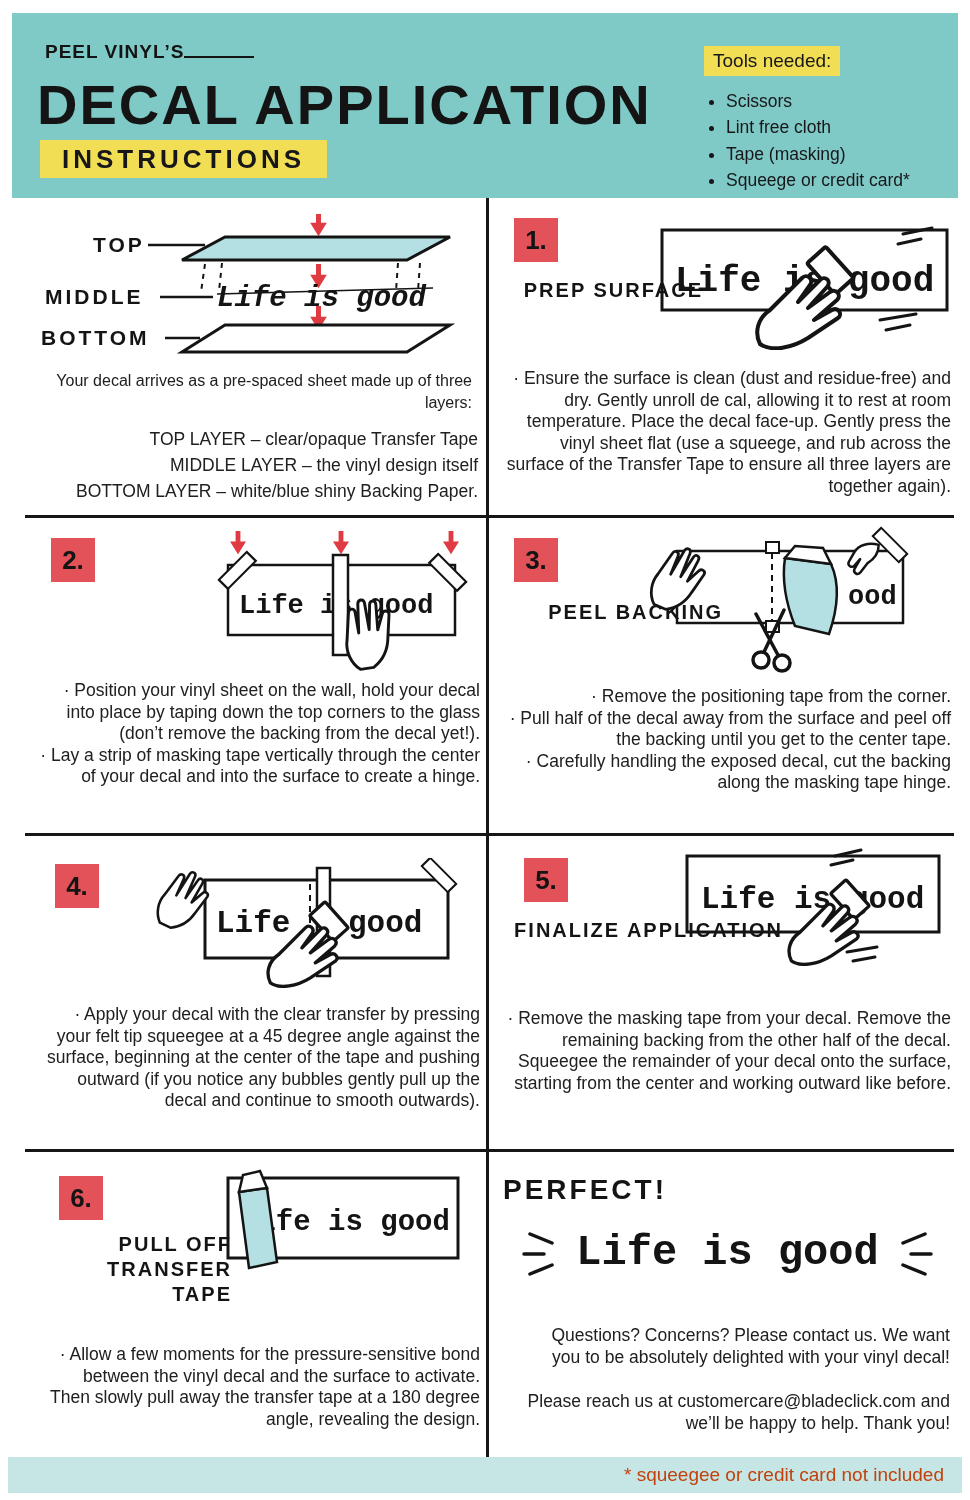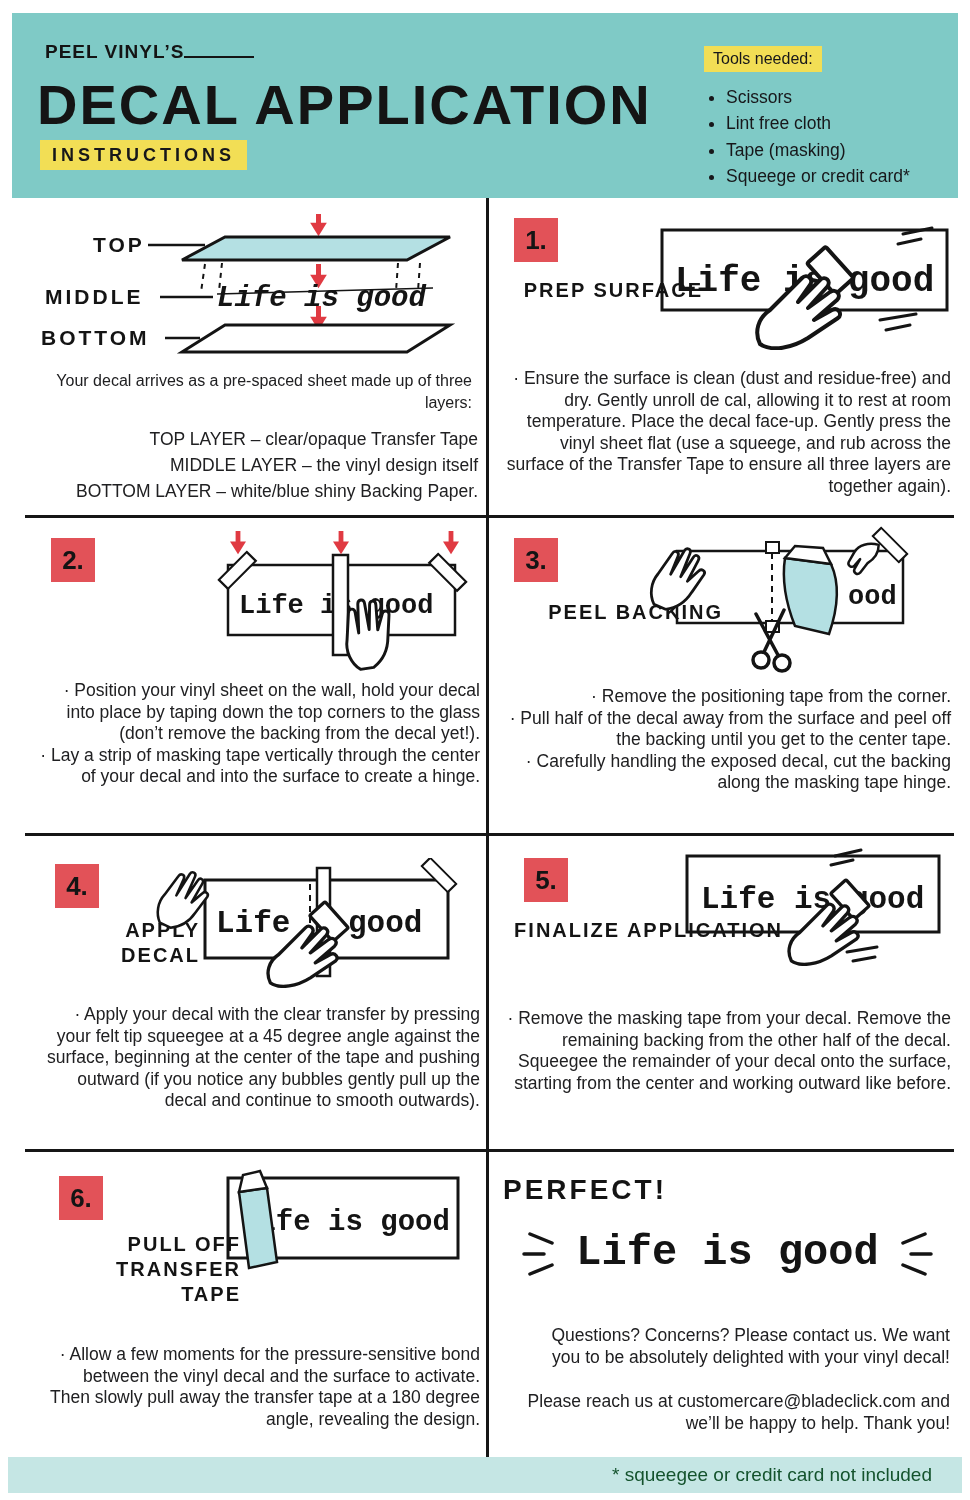--- a/index.html
+++ b/index.html
@@ -9,23 +9,23 @@
   }
   .abs{position:absolute;}
   b{font-weight:normal;margin-top:36px;}
 
   
   #header{left:12px;top:13px;width:946px;height:185px;background:var(--header-teal,#7fcac6);}
   .brand{position:absolute;left:33px;top:28px;font-size:19px;font-weight:bold;letter-spacing:1px;color:#141414;}
   .brand-line{display:inline-block;width:70px;border-bottom:2.5px solid #141414;vertical-align:baseline;}
   .big-title{position:absolute;left:25px;top:64px;font-size:56px;font-weight:800;letter-spacing:2px;line-height:1;color:#141414;}
   .subtitle{position:absolute;left:28px;top:127px;background:var(--highlight-yellow,#f2de55);
-    color:#17171a;font-size:18px;font-weight:bold;letter-spacing:4px;padding:6px 12px;line-height:1;}
+    color:#17171a;font-size:26px;font-weight:bold;letter-spacing:4px;padding:6px 22px;line-height:1;}
   .tools{position:absolute;left:692px;top:33px;width:250px;}
-  .tools-label{display:inline-block;background:var(--highlight-yellow,#f2de55);font-size:16px;padding:4px 9px;color:#17171a;}
+  .tools-label{display:inline-block;background:var(--highlight-yellow,#f2de55);font-size:19px;padding:4px 9px;color:#17171a;}
   .tools ul{margin:12px 0 0 0;padding-left:22px;font-size:17.5px;line-height:1.5;color:#17171a;}
 
   
   .vline{left:486px;top:198px;width:3px;height:1259px;background:#161616;}
   .hline{left:25px;width:929px;height:3px;background:#161616;}
 
   
   .cell{position:absolute;text-align:right;}
   .numbox{position:absolute;width:44px;height:44px;background:var(--step-red,#e25258);
     color:#141414;font-size:26px;font-weight:800;display:flex;align-items:center;justify-content:center;}
@@ -41,21 +41,21 @@
   .stroke{stroke:#141414;fill:none;}
   .wfill{fill:#ffffff;stroke:#141414;}
 
   
   .perfect-heading{position:absolute;left:3px;top:22px;font-size:28px;font-weight:800;letter-spacing:3px;color:#141414;}
   .perfect-decal{position:absolute;left:0;top:72px;width:455px;display:flex;align-items:center;justify-content:center;gap:18px;}
   .perfect-decal .txt{font-family:"Liberation Mono","DejaVu Sans Mono",monospace;font-weight:bold;font-size:42px;color:#141414;white-space:nowrap;}
 
   
   #footer{left:8px;top:1457px;width:954px;height:36px;background:var(--footer-teal,#c5e6e4);
-    font-size:19px;color:#14532d;text-align:right;line-height:36px;padding-right:30px;box-sizing:border-box;}
+    font-size:19px;color:#c2410c;text-align:right;line-height:36px;padding-right:18px;box-sizing:border-box;}
 </style>
 </head>
 <body>
 
 <svg width="0" height="0" style="position:absolute" aria-hidden="true">
   <defs>
     <symbol id="sym-arrow" viewBox="0 0 20 30">
       <rect x="7" y="0" width="6" height="15" fill="currentColor"></rect>
       <polygon points="0,13 20,13 10,29" fill="currentColor"></polygon>
     </symbol>
@@ -167,21 +167,20 @@
       <path d="M119,126 L139,84 M133,129 L111,88"></path>
     </g>
   </svg>
   <div class="body-text" style="left:3px;top:168px;width:448px"><span>· </span><b>Remove the positioning tape</b><span> from the corner.
 · Pull half of the decal away from the surface and </span><b>peel off the backing</b><span> until you get to the center tape.
 · Carefully handling the exposed decal, </span><b>cut the backing along the masking tape hinge</b><span>.</span></div>
 </div>
 
 <div class="cell" style="left:25px;top:836px;width:461px;height:313px">
   <div class="numbox" style="left:30px;top:28px">4.</div>
-  <div class="step-title" style="left:15px;top:82px;width:160px">APPLY DECAL</div>
   <svg class="ill" style="left:125px;top:22px" width="322" height="130" viewBox="0 0 322 130">
     <rect class="stroke" stroke-width="3" x="55" y="22" width="243" height="78"></rect>
     <text class="decal" font-size="31" x="66" y="74">Life</text>
     <text class="decal" font-size="31" x="198" y="74">good</text>
     <path class="stroke" stroke-width="2" stroke-dasharray="6 5" d="M160,26 L160,96"></path>
     <rect class="wfill" stroke-width="2.5" x="167" y="10" width="13" height="108"></rect>
     <use href="#sym-hand" x="4" y="10" width="58" height="64" transform="rotate(16 33 42)"></use>
     <use href="#sym-hand-card" x="112" y="38" width="100" height="92"></use>
     <use href="#sym-tape" x="268" y="10" width="42" height="14" transform="rotate(45 289 17)"></use>
   </svg>
@@ -195,21 +194,21 @@
     <rect class="stroke" stroke-width="3" x="2" y="8" width="252" height="76"></rect>
     <text class="decal" font-size="31" x="16" y="60">Life is good</text>
     <path class="stroke" stroke-width="3" stroke-linecap="round" d="M150,8 L176,2 M146,17 L168,12 M162,104 L192,99 M168,113 L190,109"></path>
     <use href="#sym-hand-card" x="98" y="26" width="100" height="92"></use>
   </svg>
   <div class="body-text" style="left:3px;top:172px;width:448px"><span>· </span><b>Remove the masking tape from your decal</b><span>. Remove the remaining backing from the other half of the decal. </span><b>Squeegee the remainder of your decal onto the surface</b><span>, starting from the center and working outward like before.</span></div>
 </div>
 
 <div class="cell" style="left:25px;top:1152px;width:461px;height:305px">
   <div class="numbox" style="left:34px;top:24px">6.</div>
-  <div class="step-title" style="left:26px;top:80px;width:190px">PULL OFF TRANSFER TAPE</div>
+  <div class="step-title" style="left:17px;top:80px;width:190px">PULL OFF TRANSFER TAPE</div>
   <svg class="ill" style="left:182px;top:14px" width="272" height="112" viewBox="0 0 272 112">
     <rect class="stroke" stroke-width="3" x="21" y="12" width="230" height="80"></rect>
     <text class="decal" font-size="29" x="34" y="64">Life is good</text>
     <polygon points="32,26 60,22 70,96 42,102" fill="var(--decal-teal,#b4e0e3)" stroke="#141414" stroke-width="2.5"></polygon>
     <polygon points="32,26 60,22 53,5 36,9" fill="#ffffff" stroke="#141414" stroke-width="2.5"></polygon>
   </svg>
   <div class="body-text" style="left:15px;top:192px;width:440px"><span>· Allow a few moments for the pressure-sensitive bond between the vinyl decal and the surface to activate. </span><b>Then slowly pull away the transfer tape</b><span> at a 180 degree angle, revealing the design.</span></div>
 </div>
 
 <div class="cell" style="left:500px;top:1152px;width:455px;height:305px">

